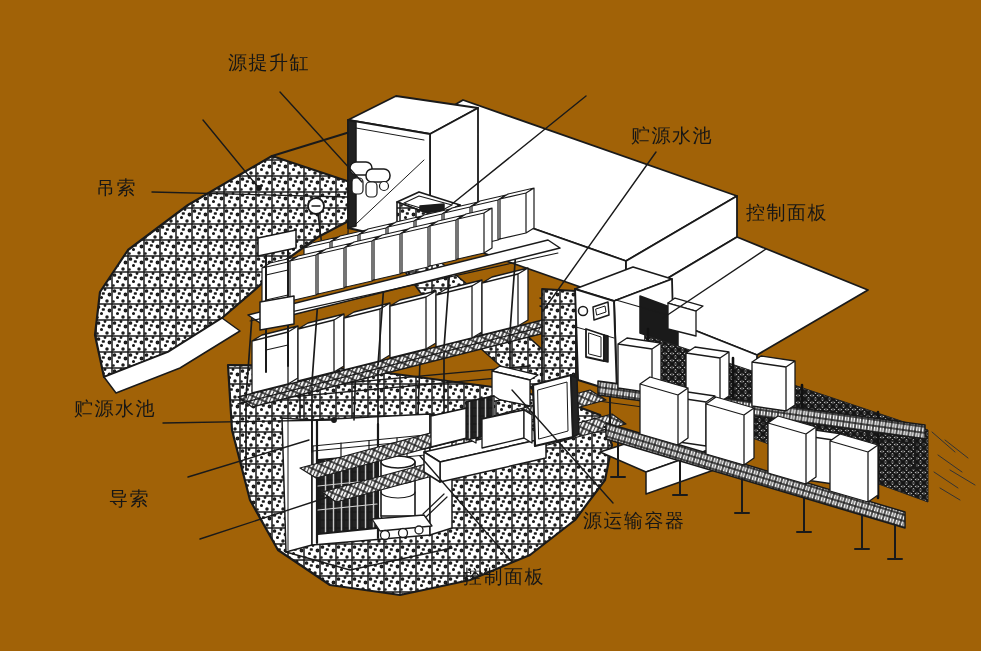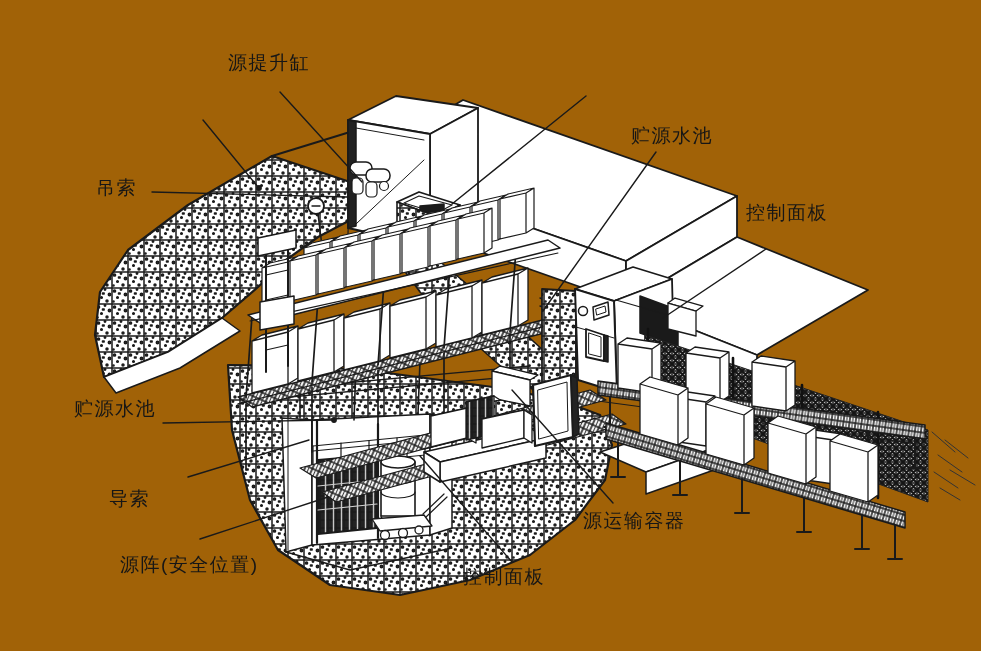--- a/index.html
+++ b/index.html
@@ -277,17 +277,16 @@
     <path d="M613,503 L512,390"></path>
   </g>
 </svg>
 
 <div class="lbl" style="left:228px;top:52px">源提升缸</div>
 <div class="lbl" style="left:96px;top:177px">吊索</div>
 <div class="lbl" style="left:631px;top:125px">贮源水池</div>
 <div class="lbl" style="left:746px;top:202px">控制面板</div>
 <div class="lbl" style="left:74px;top:398px">贮源水池</div>
 <div class="lbl" style="left:109px;top:488px">导索</div>
-<div class="lbl" style="left:120px;top:554px">源阵(安全位置)</div>
 <div class="lbl" style="left:463px;top:566px">控制面板</div>
 <div class="lbl" style="left:583px;top:510px">源运输容器</div>
 
 </div>
 
 </body></html>

